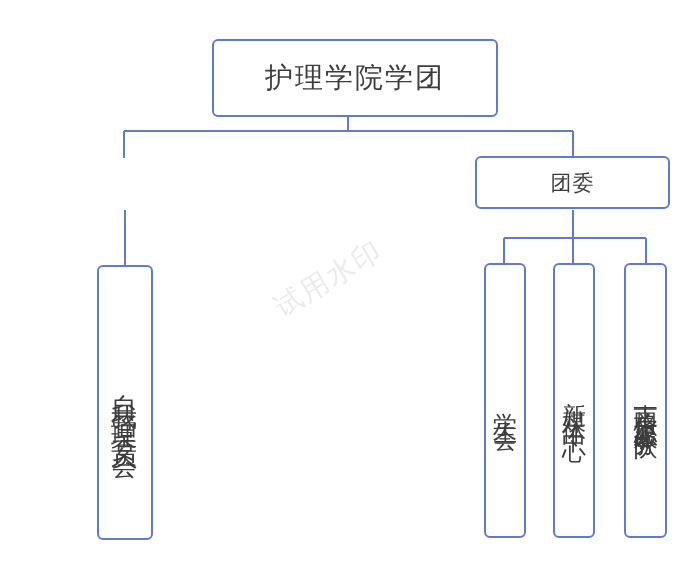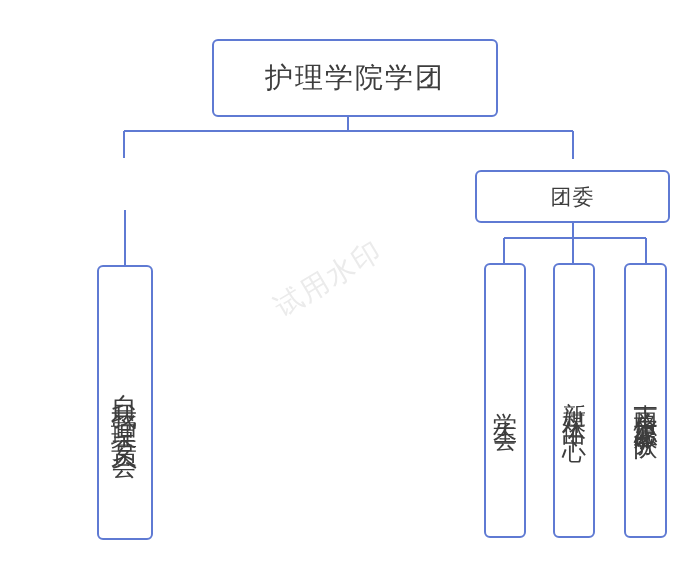--- a/index.html
+++ b/index.html
@@ -40,21 +40,21 @@
     font-size: 28px;
     letter-spacing: 2px;
     margin-top: 12px;
   }
   .b1 {
     left: 24px; top: 157px; width: 203px; height: 54px;
     font-size: 21px;
     letter-spacing: 1px;
   }
   .b2 {
-    left: 475px; top: 170px; width: 195px; height: 53px;
+    left: 475px; top: 156px; width: 195px; height: 53px;
     font-size: 21px;
     letter-spacing: 1px;
   }
   .leaf .label {
     writing-mode: vertical-lr;
     text-orientation: upright;
     white-space: normal;
   }
   .l1 {
     left: 97px; top: 265px; width: 56px; height: 275px;

